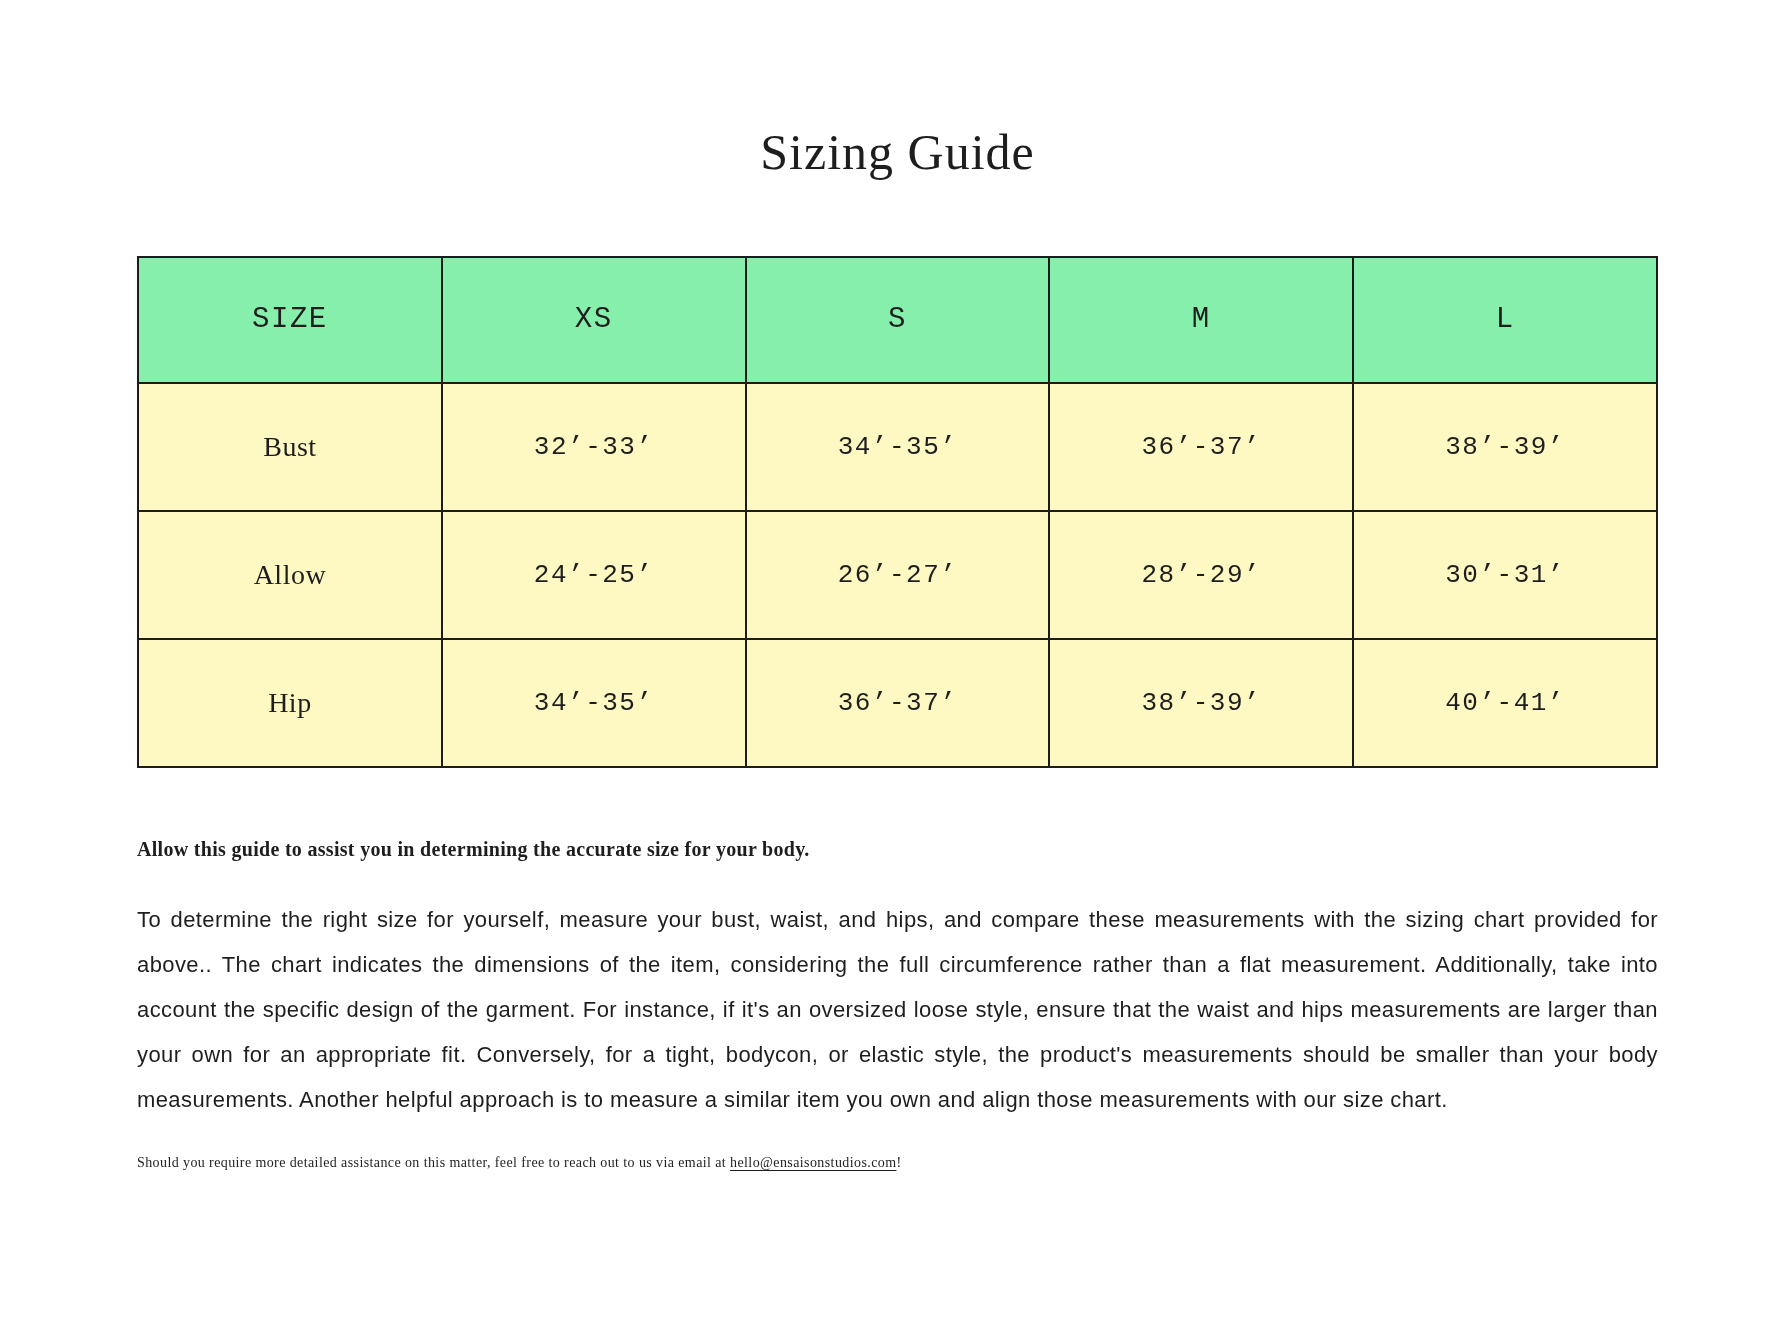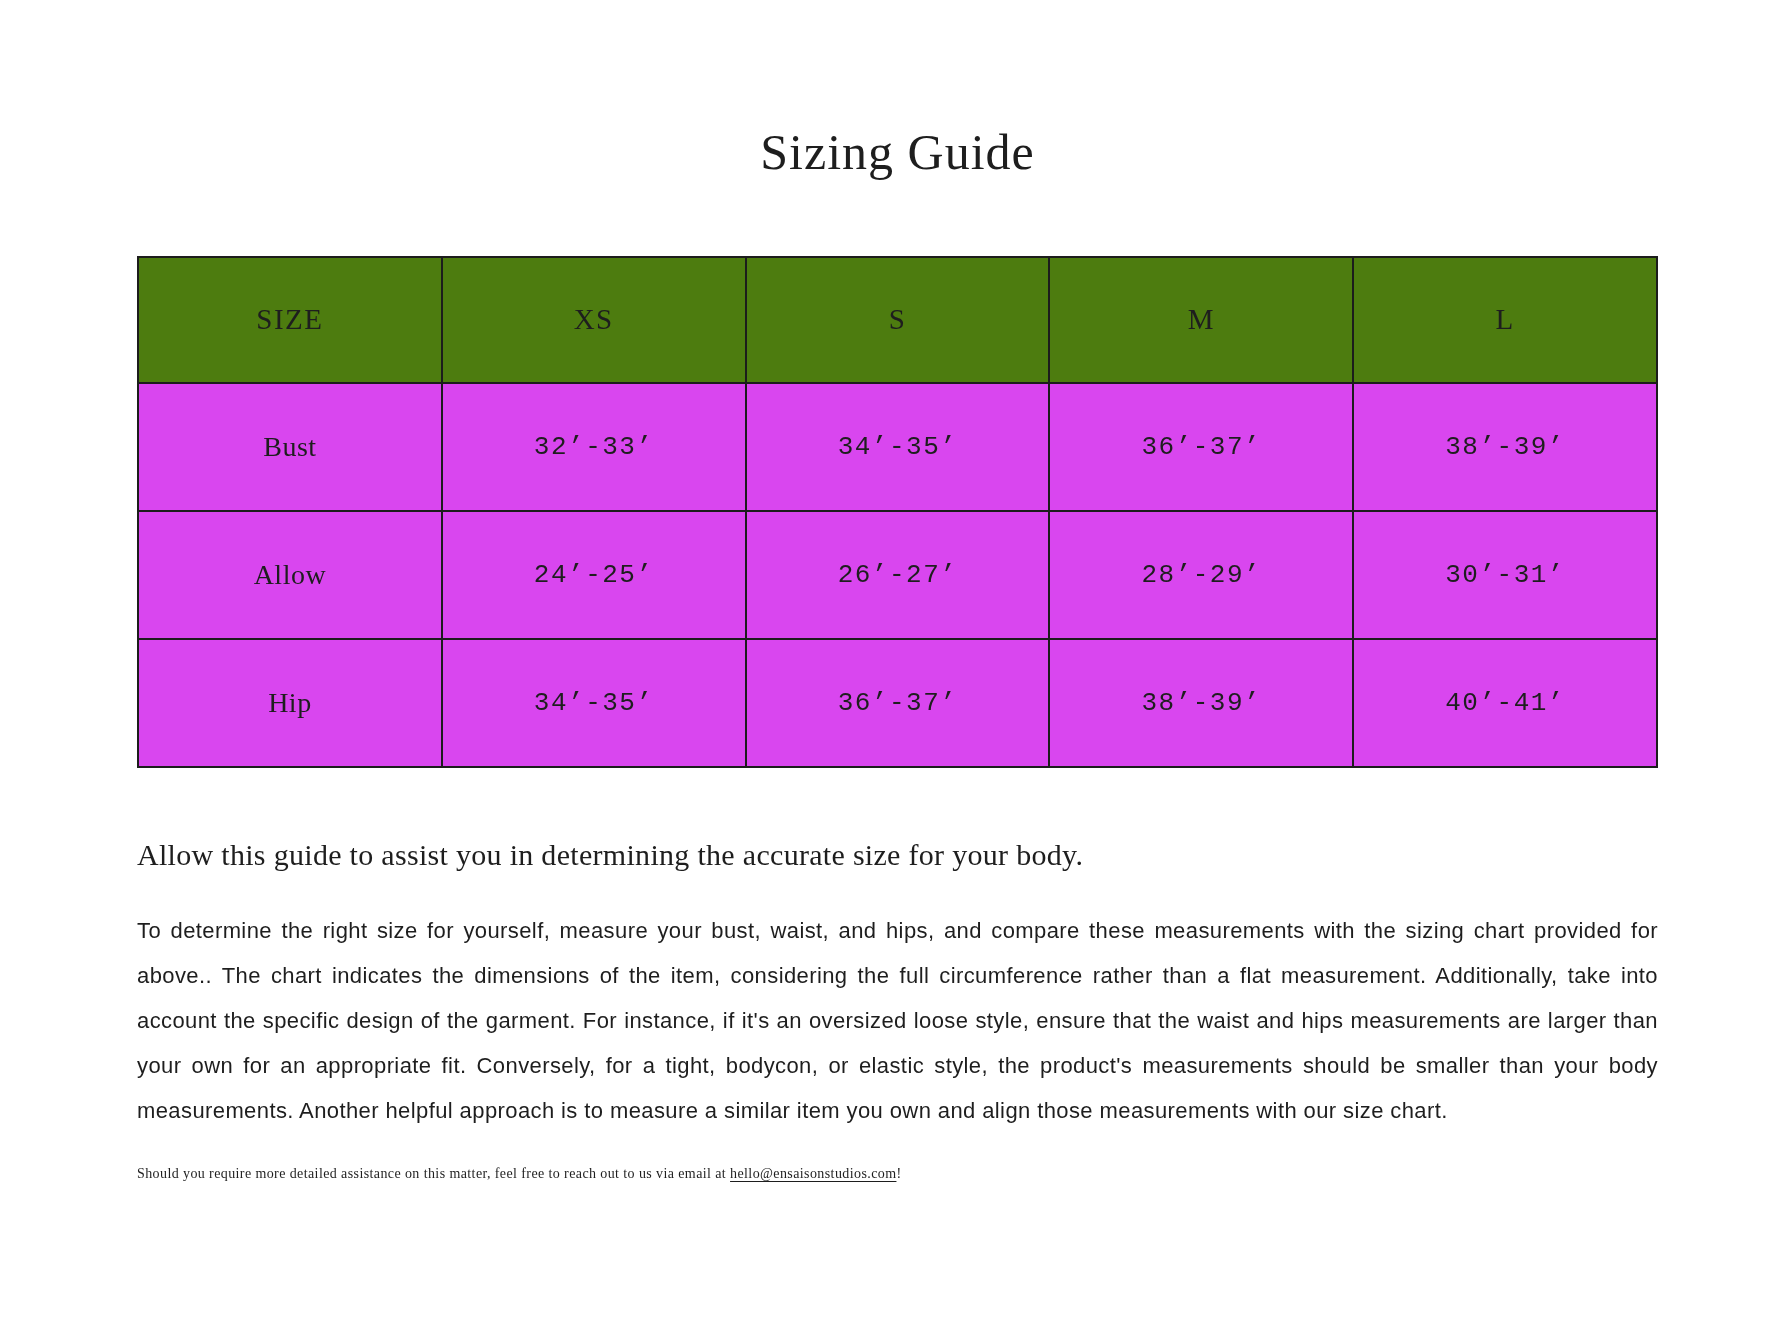--- a/index.html
+++ b/index.html
@@ -38,42 +38,42 @@
   }
   .size-table th,
   .size-table td {
     border: 2px solid #1c1c1c;
     text-align: center;
     vertical-align: middle;
     padding: 0;
     font-family: Liberation Mono, monospace;
   }
   .size-table th {
-    background: #4d7c0f;
+    background: #86efac;
     height: 126px;
-    font-family: Liberation Serif, serif;
+    font-family: Liberation Mono, monospace;
     font-weight: 400;
     font-size: 29px;
     letter-spacing: 1.5px;
   }
   .size-table td {
-    background: #d946ef;
+    background: #fef9c3;
     height: 128px;
     font-size: 26px;
     letter-spacing: 1.5px;
   }
   .size-table td.row-label {
     font-family: "Liberation Serif", serif;
     font-size: 28px;
     letter-spacing: 0.5px;
   }
   .subheading {
     font-family: "Liberation Serif", serif;
-    font-weight: 400;
-    font-size: 30px;
+    font-weight: 700;
+    font-size: 20px;
     letter-spacing: 0.3px;
     margin: 70px 0 0 0;
   }
   .paragraph {
     font-size: 22px;
     line-height: 45px;
     letter-spacing: 0.4px;
     text-align: justify;
     margin: 36px 0 0 0;
   }

